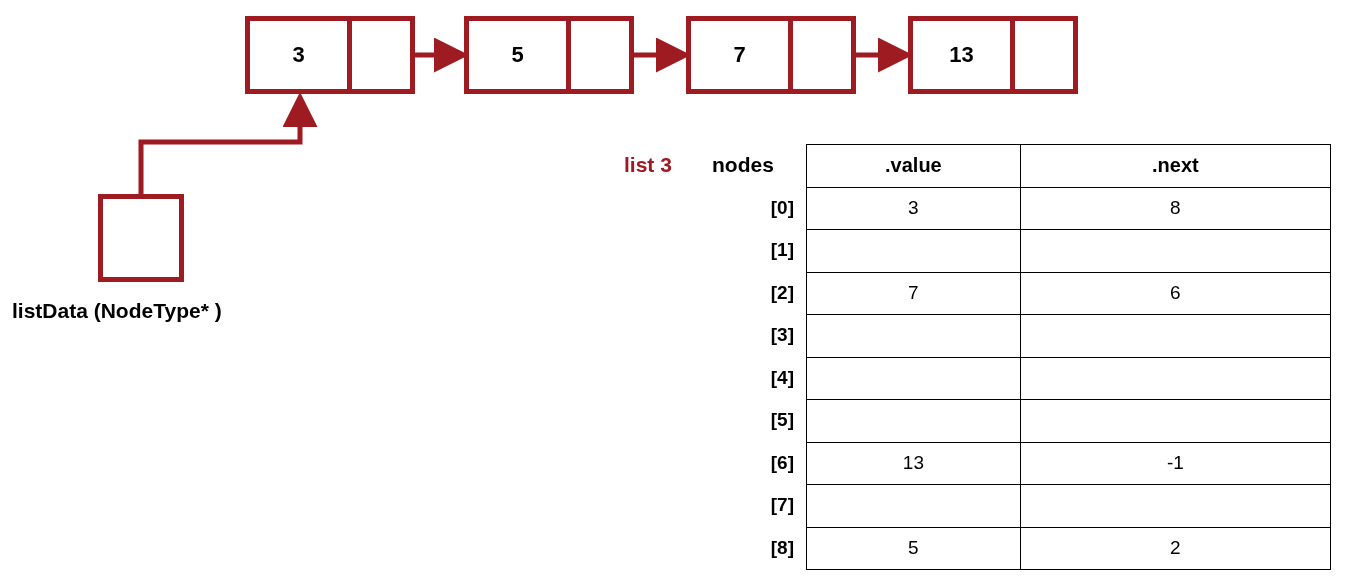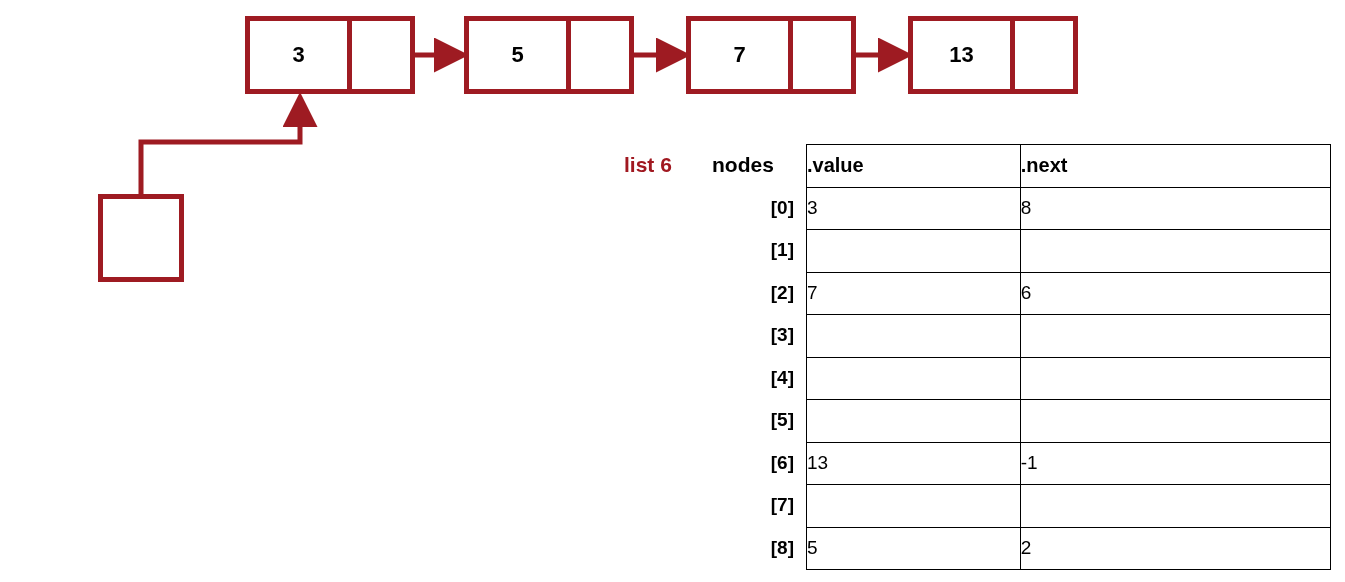--- a/index.html
+++ b/index.html
@@ -73,21 +73,21 @@
     left: 806px;
     top: 144px;
     width: 525px;
     border-collapse: collapse;
     table-layout: fixed;
   }
   #array-table td, #array-table th {
     box-sizing: border-box;
     border: 1.6px solid #000000;
     height: 42.5px;
-    text-align: left;
+    text-align: center;
     vertical-align: middle;
     font-size: 19px;
     color: #000000;
     font-weight: normal;
     padding: 0;
     background: #ffffff;
   }
   #array-table th {
     font-weight: bold;
     font-size: 20px;
@@ -154,38 +154,39 @@
     <div class="node-value" style="width:102px;">7</div>
     <div class="node-next" style="width:58px;"></div>
   </div>
 
   <div class="node" style="left:908px; top:16px; width:170px; height:78px;">
     <div class="node-value" style="width:102px;">13</div>
     <div class="node-next" style="width:58px;"></div>
   </div>
 
   <div class="ptr-box" style="left:98px; top:194px; width:86px; height:88px;"></div>
+  <div class="ptr-label" style="left:12px; top:299px;">listData (NodeType* )</div>
 
   <svg id="connectors" viewBox="0 0 1345 582" xmlns="http://www.w3.org/2000/svg">
     <defs>
       <marker id="ah" markerWidth="7" markerHeight="7" refX="5.6" refY="3.5" orient="auto" markerUnits="strokeWidth">
         <path d="M0,0 L7,3.5 L0,7 z" fill="#9E1B22"></path>
       </marker>
     </defs>
 
     <line x1="415" y1="55" x2="462" y2="55" stroke="#9E1B22" stroke-width="5" marker-end="url(#ah)"></line>
 
     <line x1="634" y1="55" x2="684" y2="55" stroke="#9E1B22" stroke-width="5" marker-end="url(#ah)"></line>
 
     <line x1="856" y1="55" x2="906" y2="55" stroke="#9E1B22" stroke-width="5" marker-end="url(#ah)"></line>
 
     <path d="M141,194 L141,142 L300,142 L300,99" stroke="#9E1B22" stroke-width="5" fill="none" marker-end="url(#ah)"></path>
   </svg>
 
-  <div class="list-tag">list 6</div>
+  <div class="list-tag">list 3</div>
   <div class="nodes-tag">nodes</div>
 
   <div id="gutter">
       <div class="row-label" style="top: 42.5px;">[0]</div>
       <div class="row-label" style="top: 85px;">[1]</div>
       <div class="row-label" style="top: 127.5px;">[2]</div>
       <div class="row-label" style="top: 170px;">[3]</div>
       <div class="row-label" style="top: 212.5px;">[4]</div>
       <div class="row-label" style="top: 255px;">[5]</div>
       <div class="row-label" style="top: 297.5px;">[6]</div>

